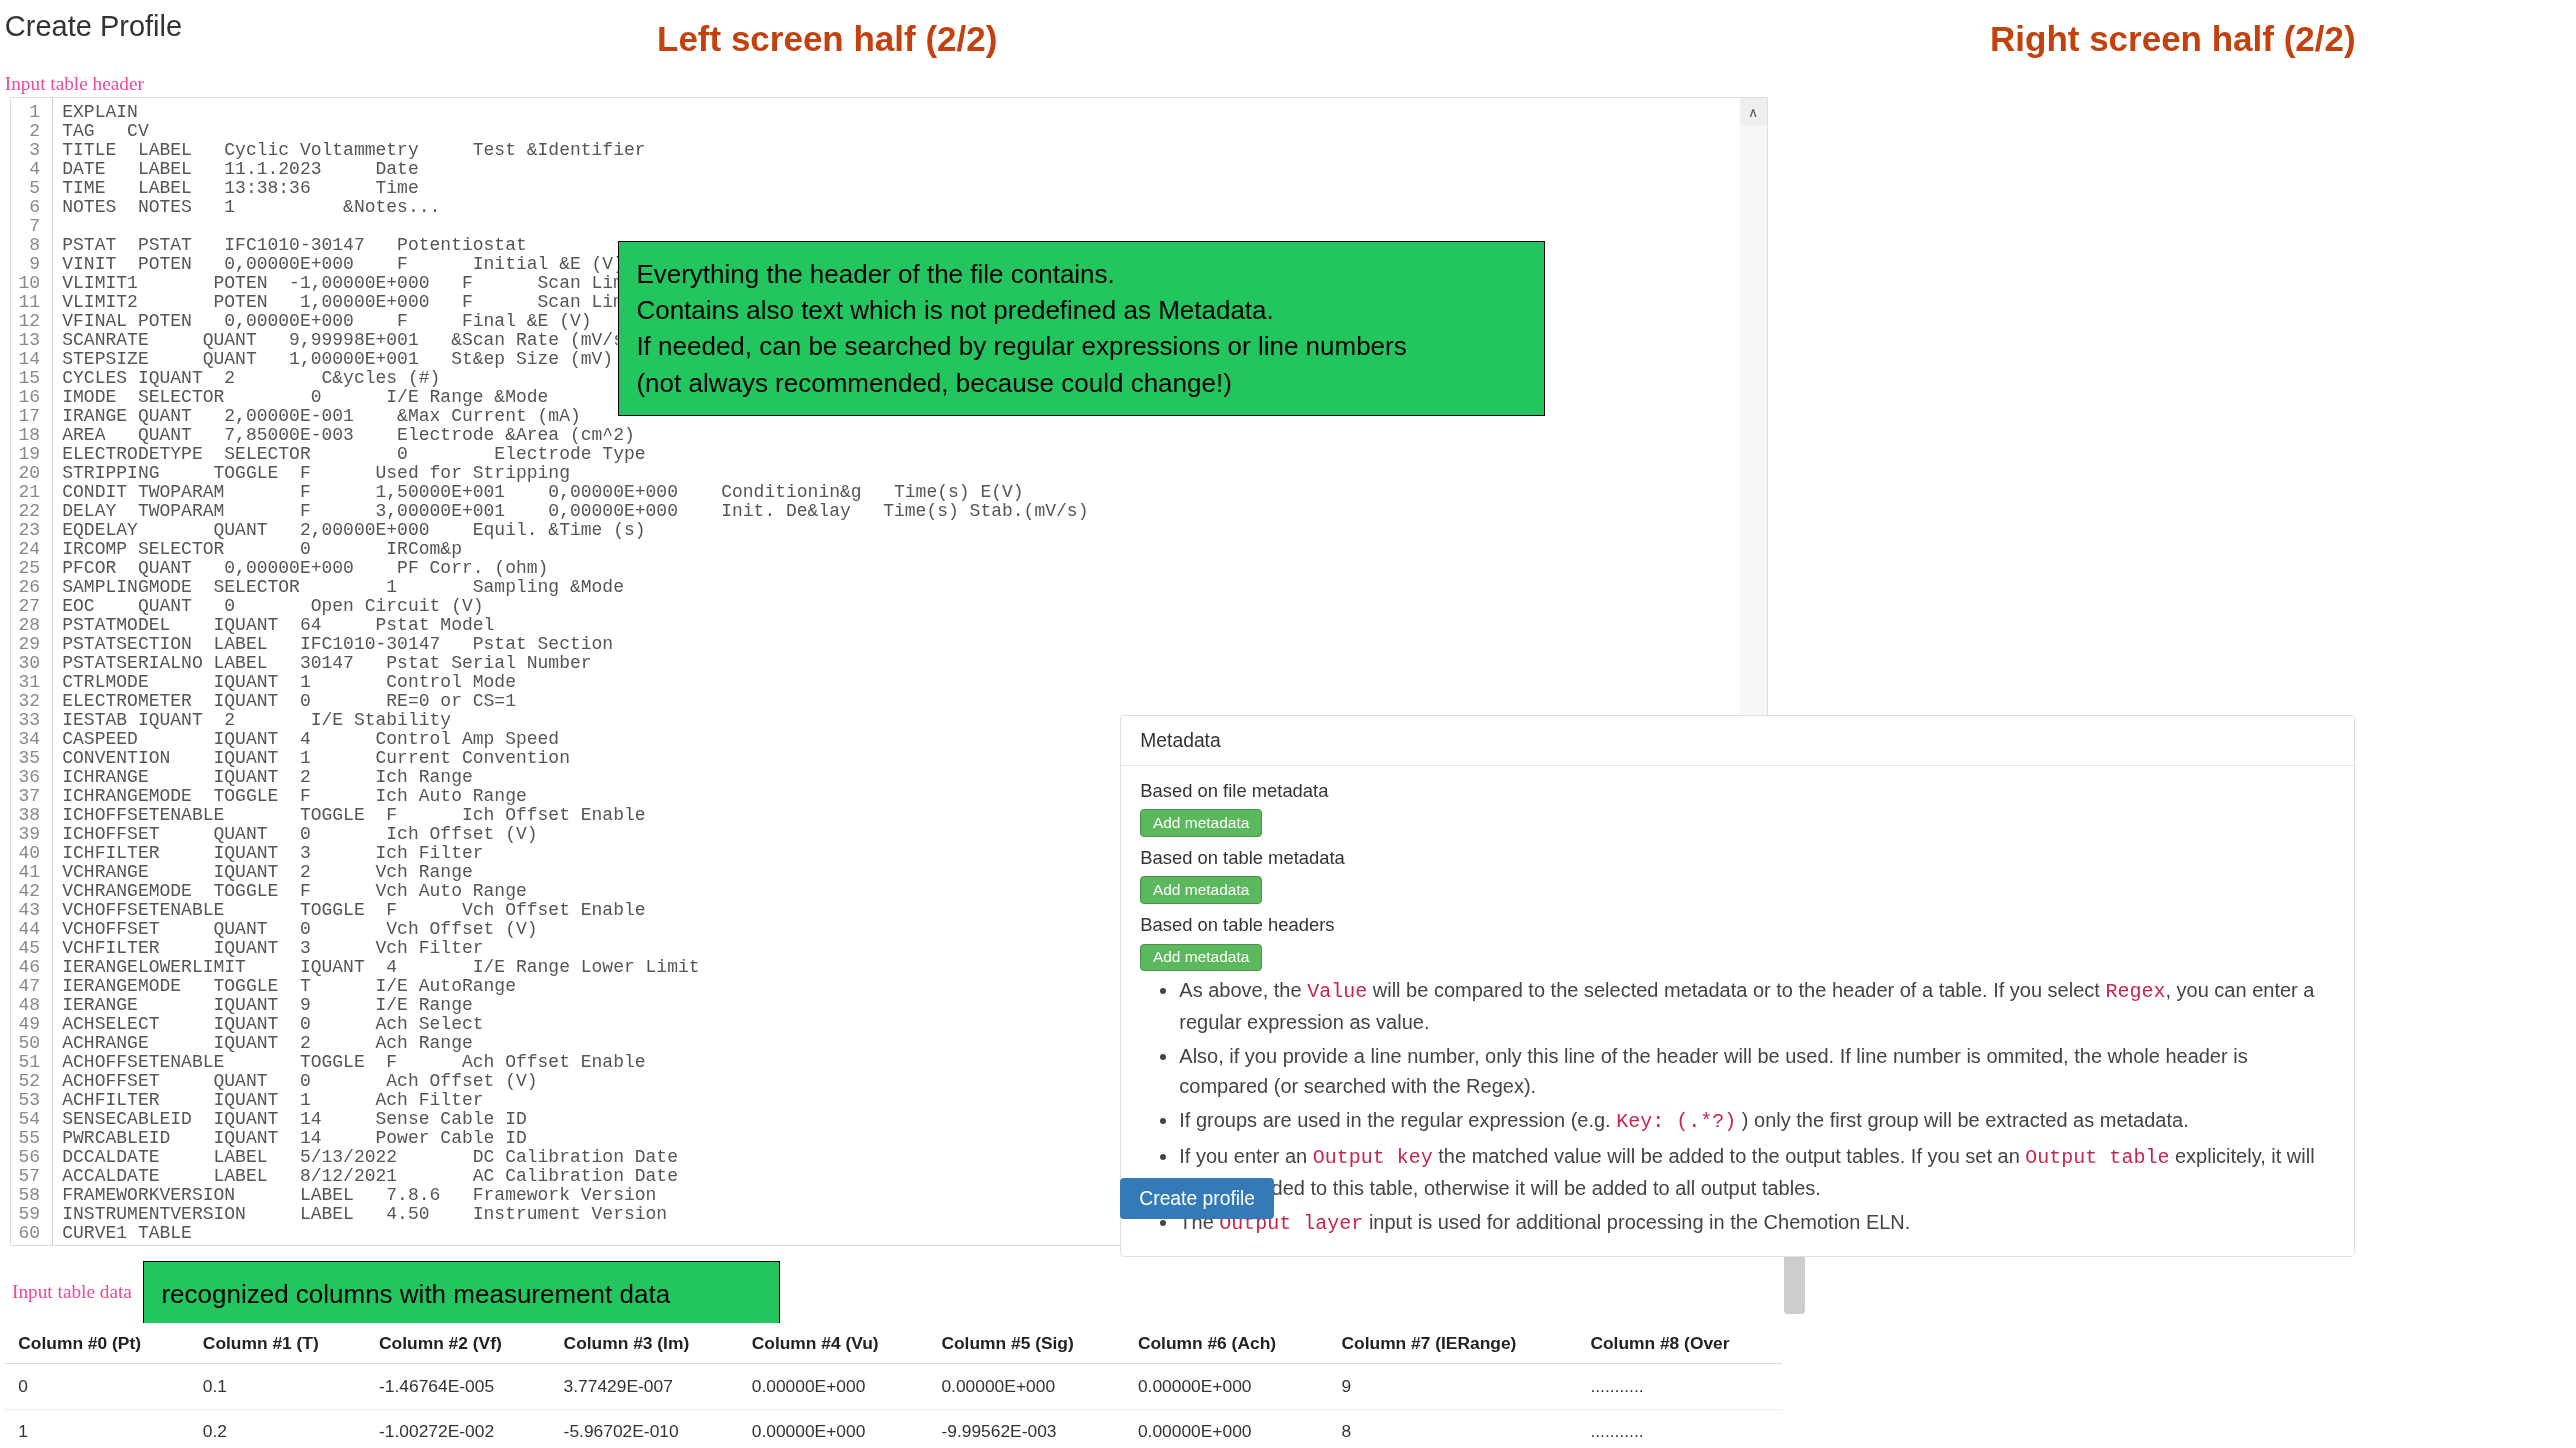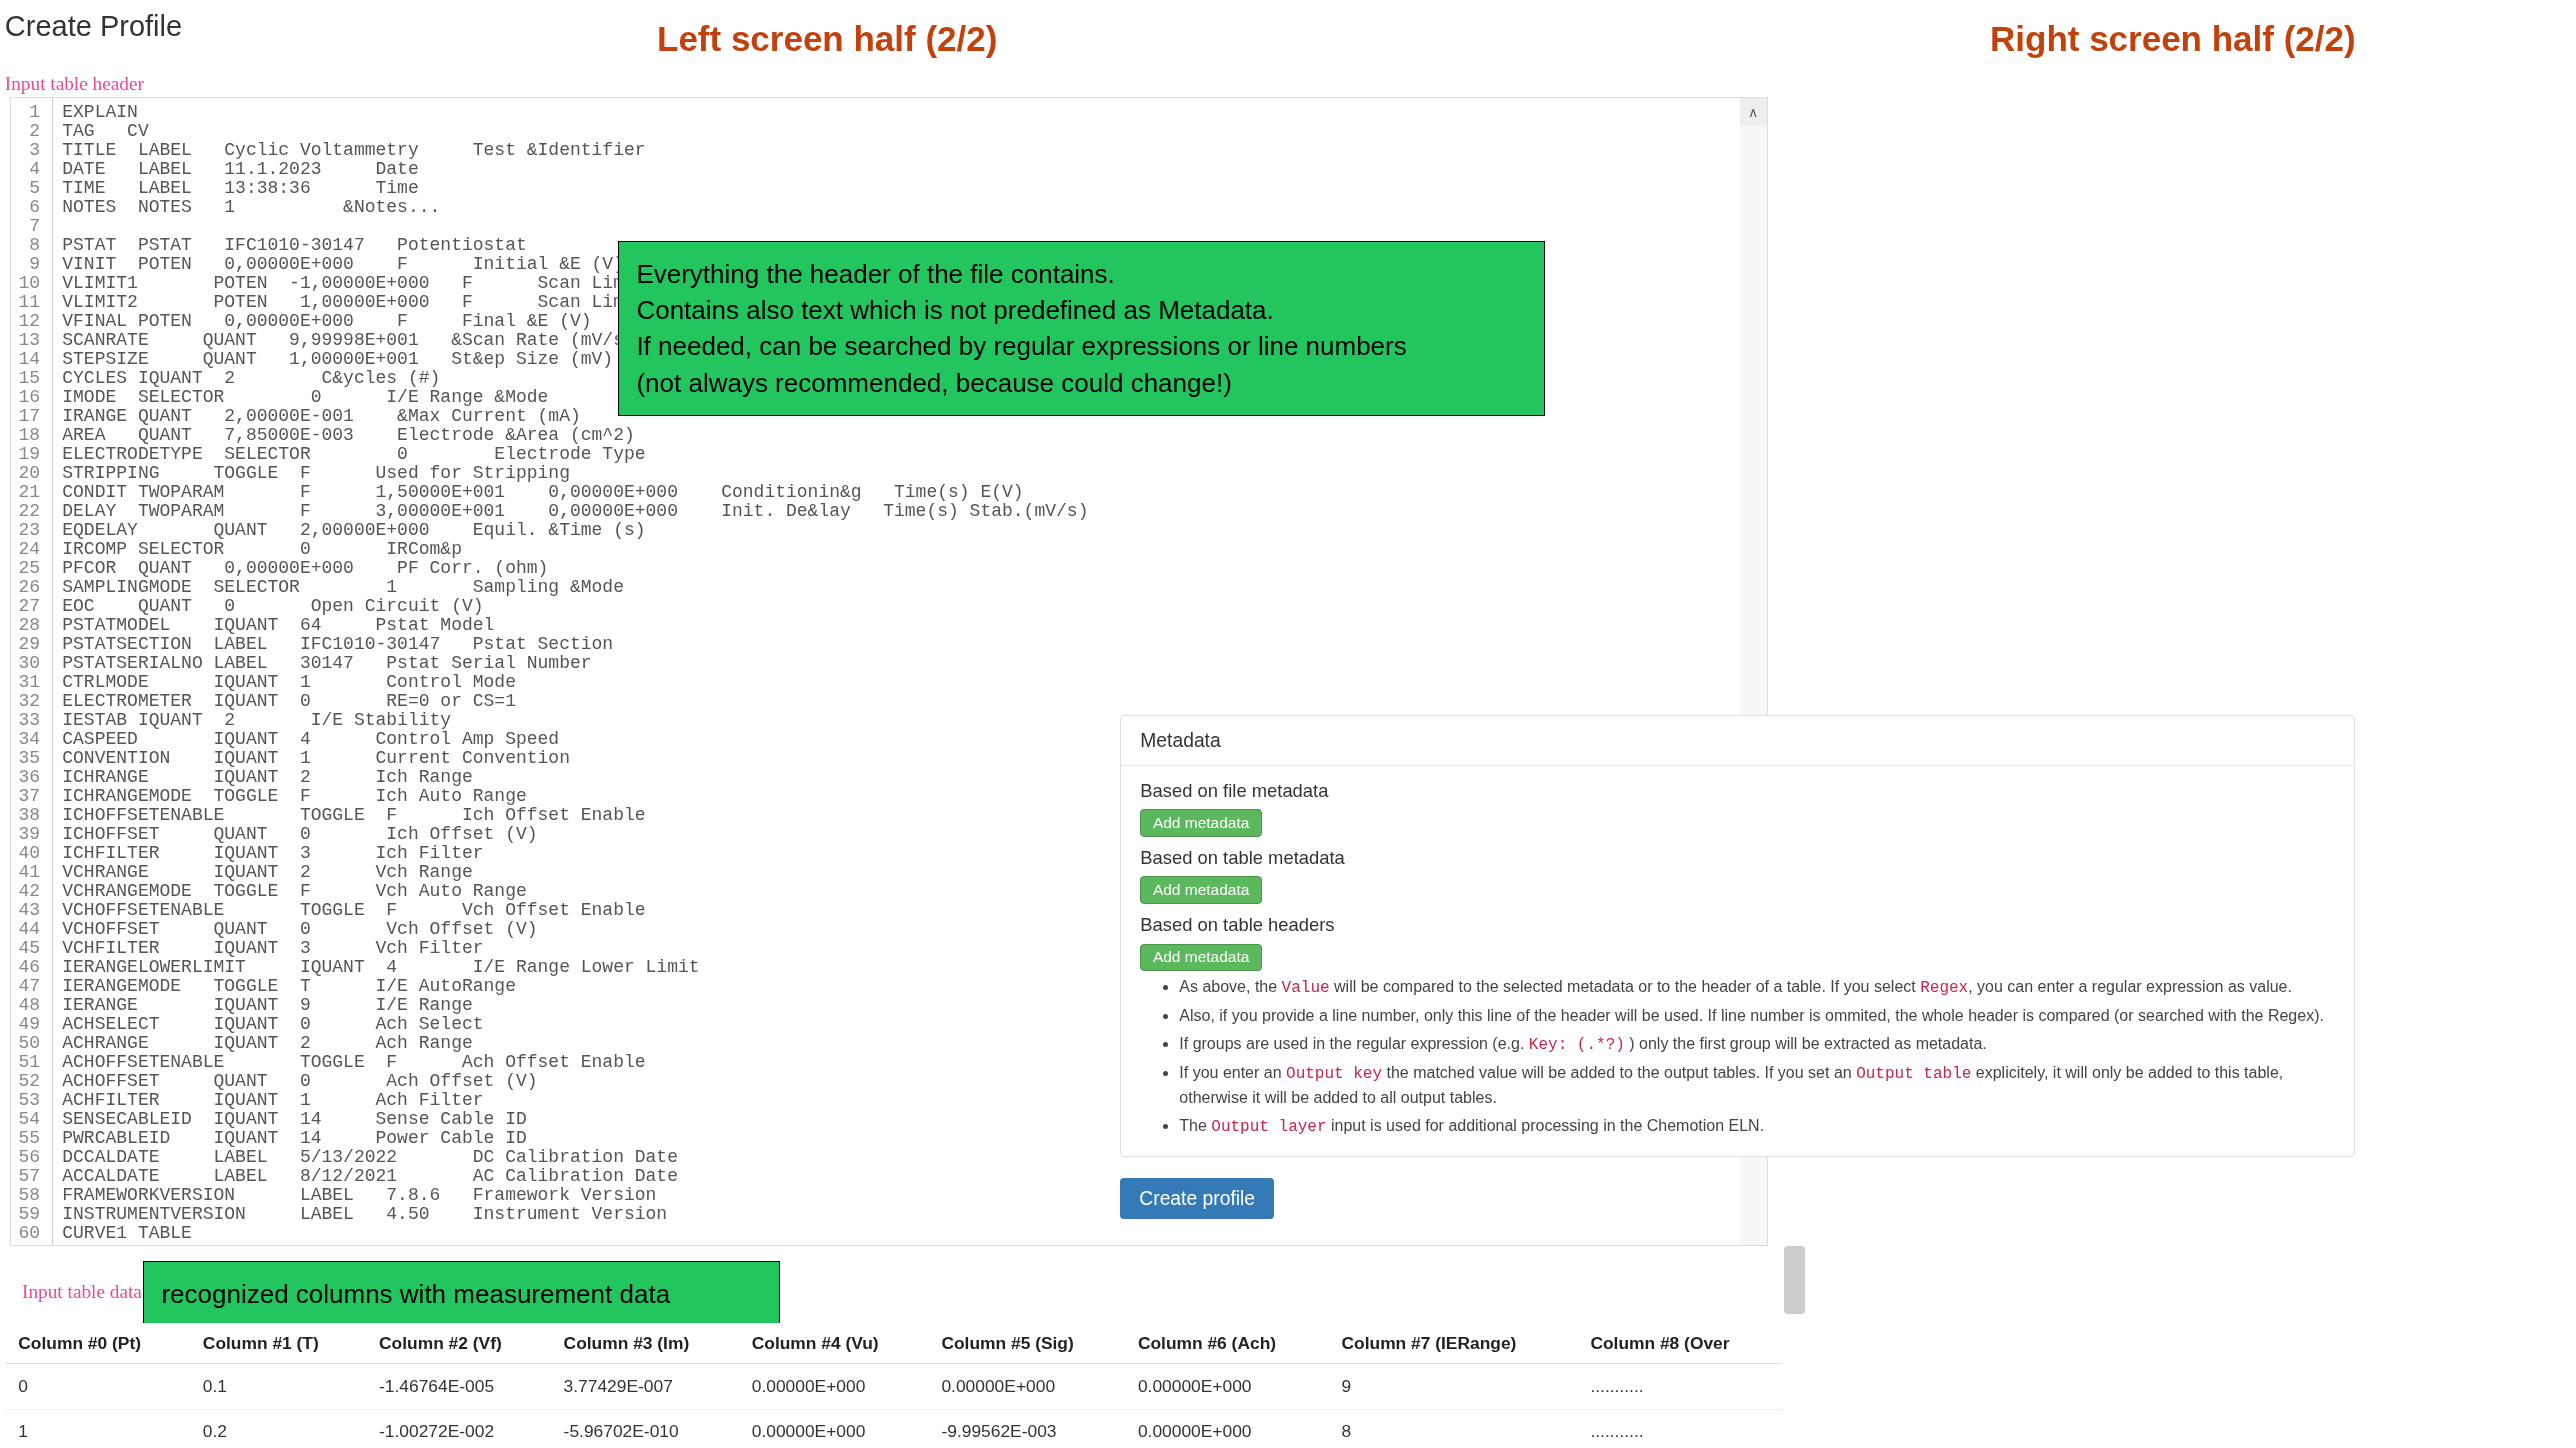--- a/index.html
+++ b/index.html
@@ -26,21 +26,21 @@
     font-size: 29px;
     color: #333;
   }
   .section-label {
     position: absolute;
     font-size: 19.3px;
     color: #ec4899;
     font-family: Liberation Serif, serif;
   }
   .header-label { top: 73px; left: 4.8px; }
-  .table-data-label { top: 1281px; left: 22px; }
+  .table-data-label { top: 1281px; left: 12px; }
   .code-panel {
     position: absolute;
     top: 97px;
     left: 9.7px;
     width: 1758px;
     height: 1149px;
     border: 1px solid #ddd;
     background: #fff;
     overflow: hidden;
   }
@@ -141,21 +141,21 @@
   }
   .meta-desc {
     font-size: 15.5px;
     color: #444;
     margin-top: 15.5px;
     margin-bottom: 7.7px;
   }
   .meta-list {
     list-style: disc;
     padding-left: 39px;
-    font-size: 16px;
+    font-size: 20px;
     color: #444;
   }
   .meta-list li { margin: 3.9px 0; line-height: 1.5; }
   code { color: #c7254e; font-family: 'Courier New', monospace; }
   .btn-primary {
     position: absolute;
     top: 1178px;
     left: 1120px;
     background: #337ab7;
     color: #fff;

